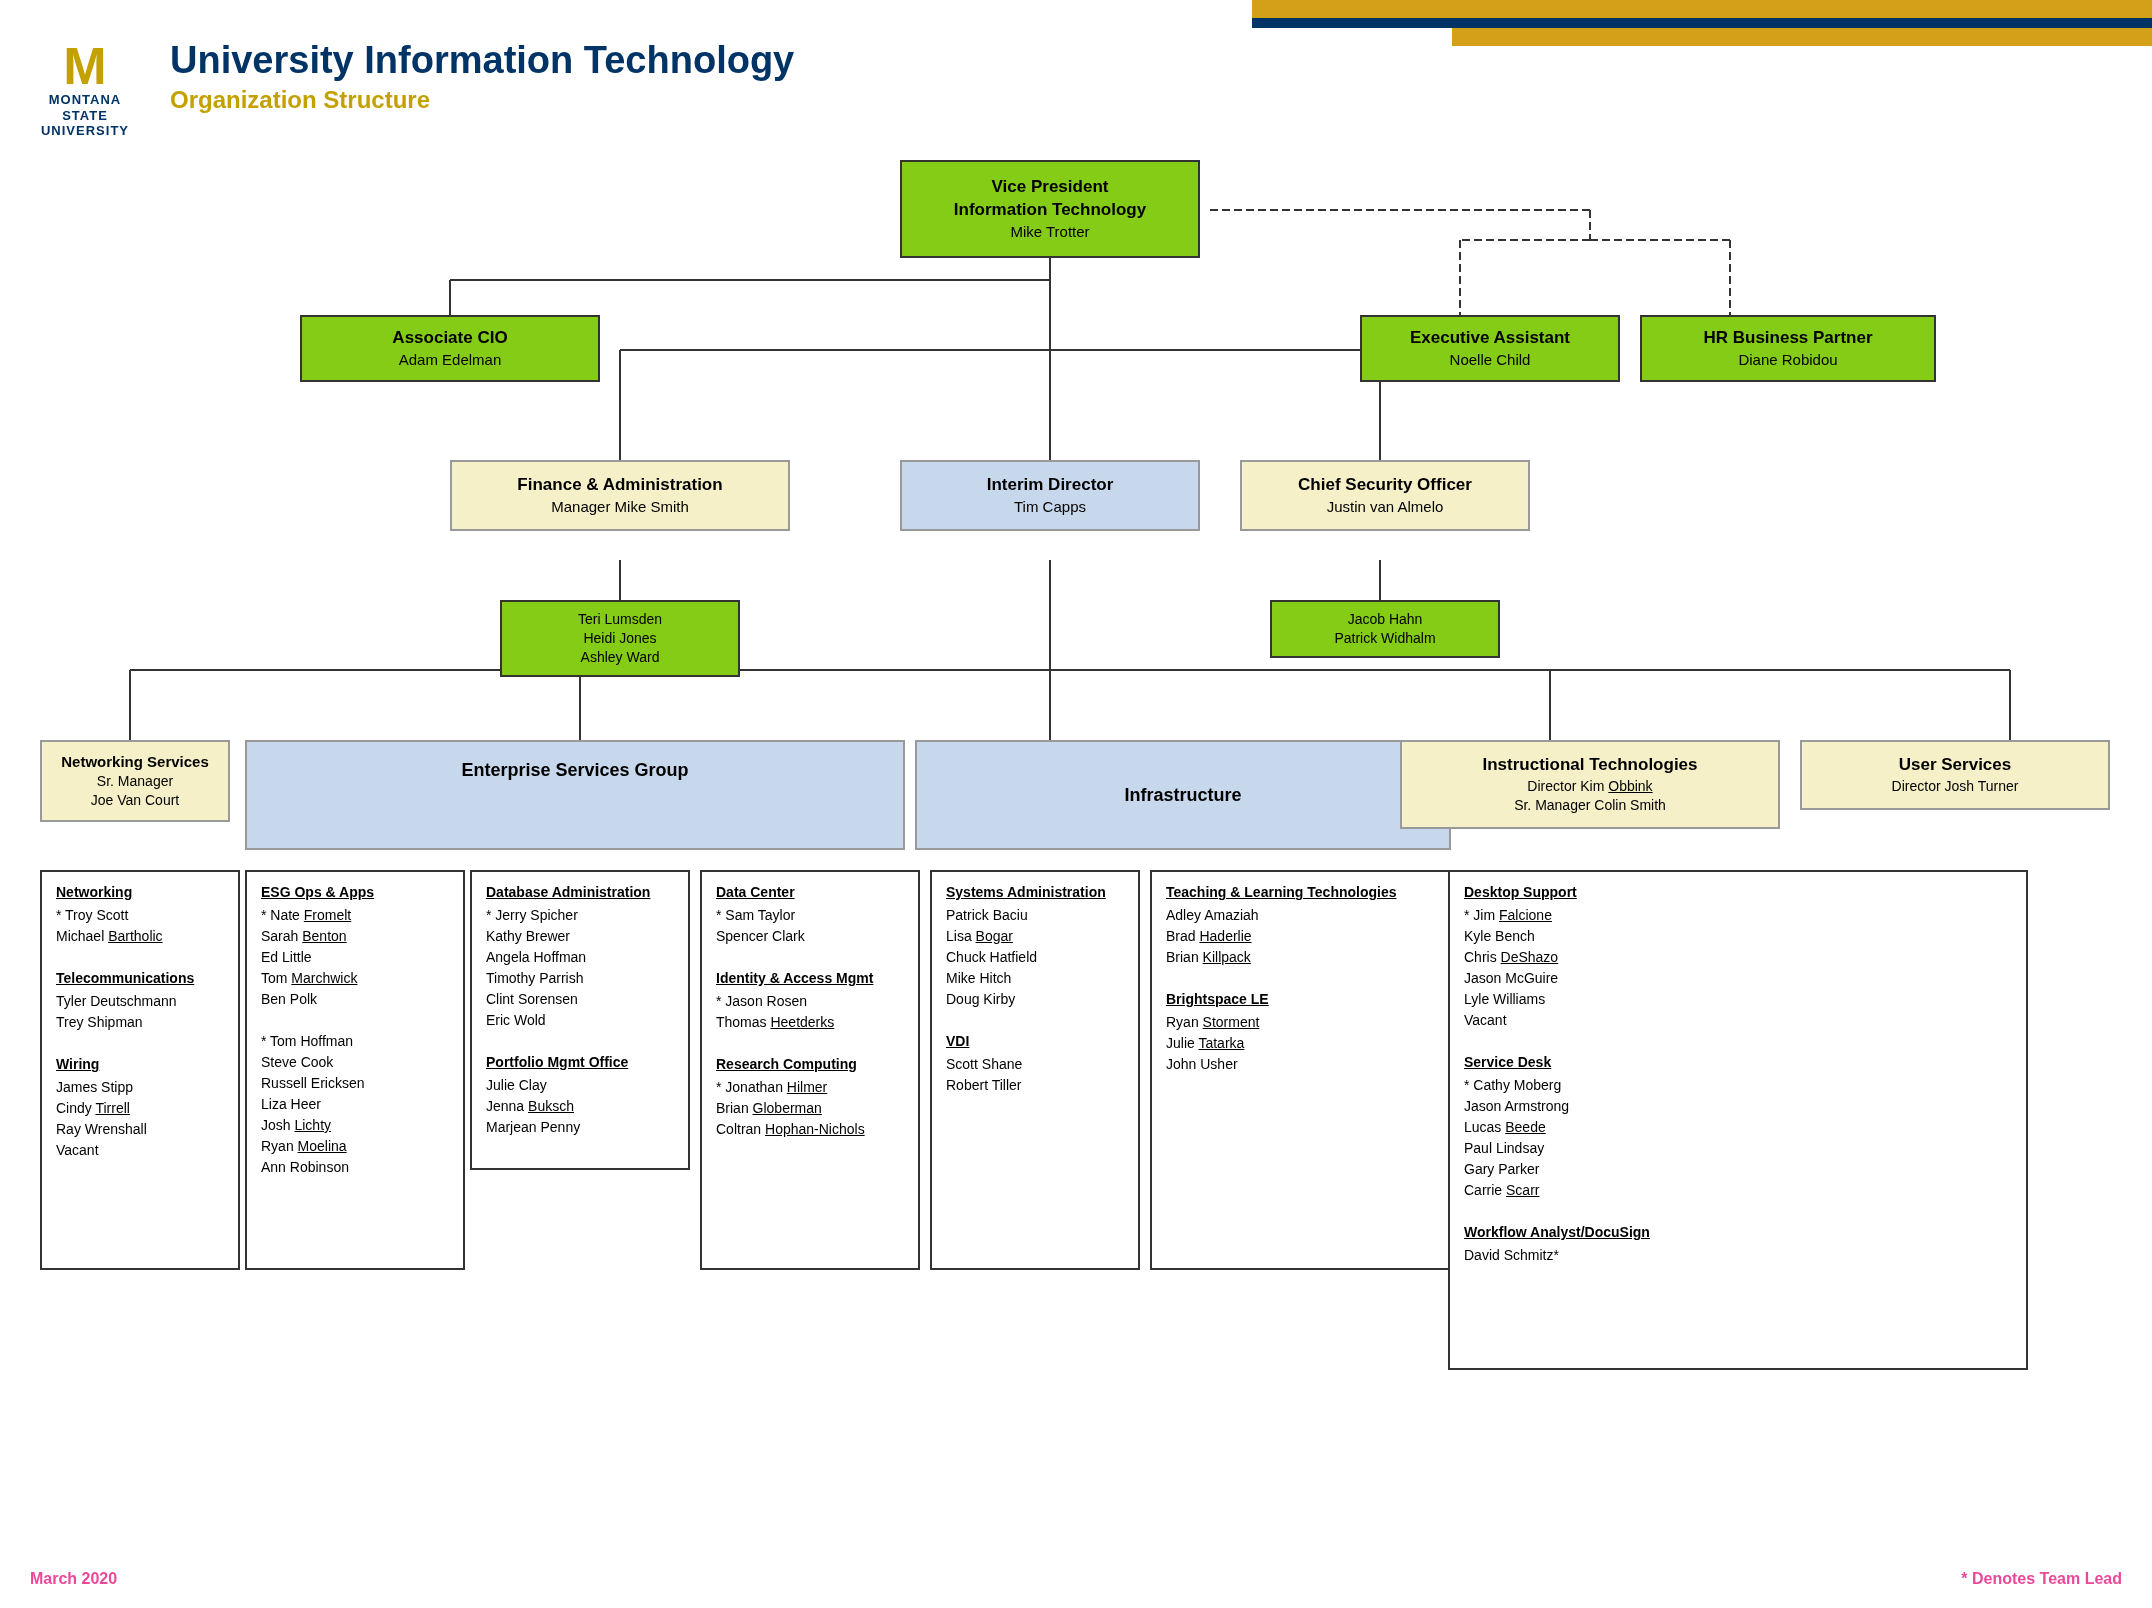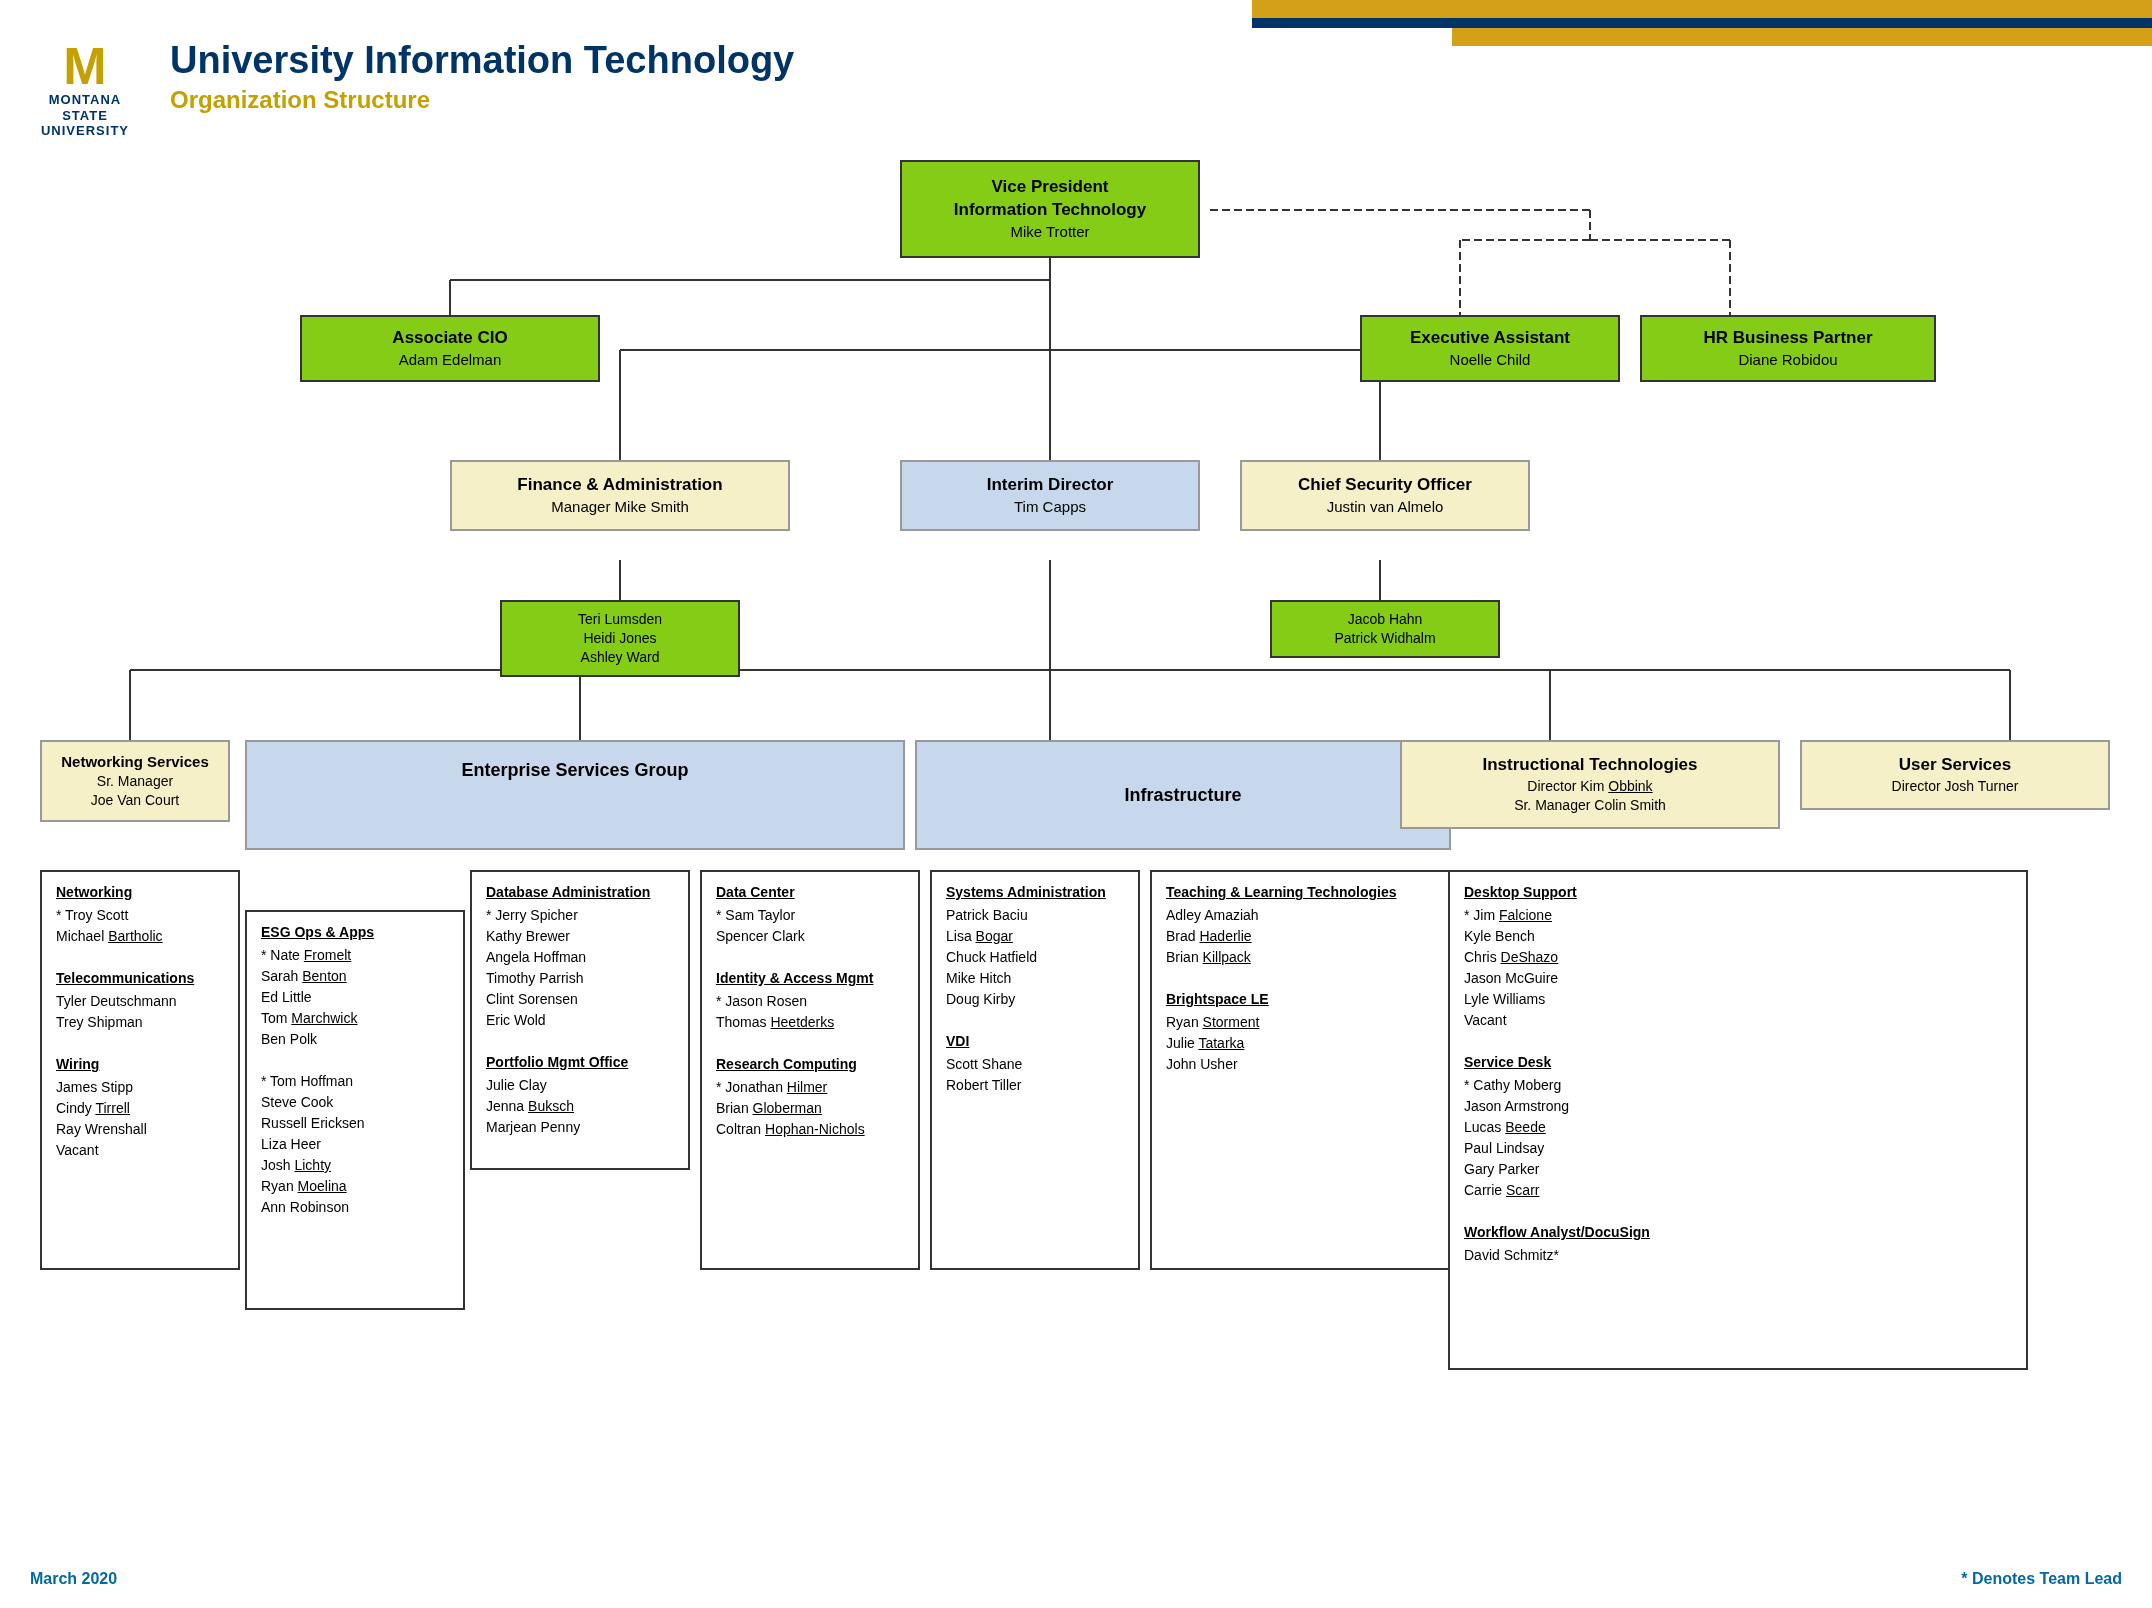--- a/index.html
+++ b/index.html
@@ -135,21 +135,21 @@
     
     .footer {
       position: absolute;
       bottom: 20px;
       left: 30px;
       right: 30px;
       display: flex;
       justify-content: space-between;
       font-size: 16px;
       font-weight: bold;
-      color: #0369a1;
+      color: #ec4899;
     }
 
     
     .underline { text-decoration: underline; }
 
     
     .list-box {
       border: 2px solid #333;
       background: #fff;
       padding: 10px 14px;
@@ -310,21 +310,21 @@
     <div>Tyler Deutschmann</div>
     <div>Trey Shipman</div>
     <br>
     <span class="section-title">Wiring</span>
     <div>James Stipp</div>
     <div>Cindy <span class="underline">Tirrell</span></div>
     <div>Ray Wrenshall</div>
     <div>Vacant</div>
   </div>
 
-  <div class="list-box" style="left:215px; top:760px; width:220px; min-height:400px; font-size:14px;">
+  <div class="list-box" style="left:215px; top:720px; width:220px; min-height:400px; font-size:14px;">
     <span class="section-title">ESG Ops &amp; Apps</span>
     <div>* Nate <span class="underline">Fromelt</span></div>
     <div>Sarah <span class="underline">Benton</span></div>
     <div>Ed Little</div>
     <div>Tom <span class="underline">Marchwick</span></div>
     <div>Ben Polk</div>
     <br>
     <div>* Tom Hoffman</div>
     <div>Steve Cook</div>
     <div>Russell Ericksen</div>

